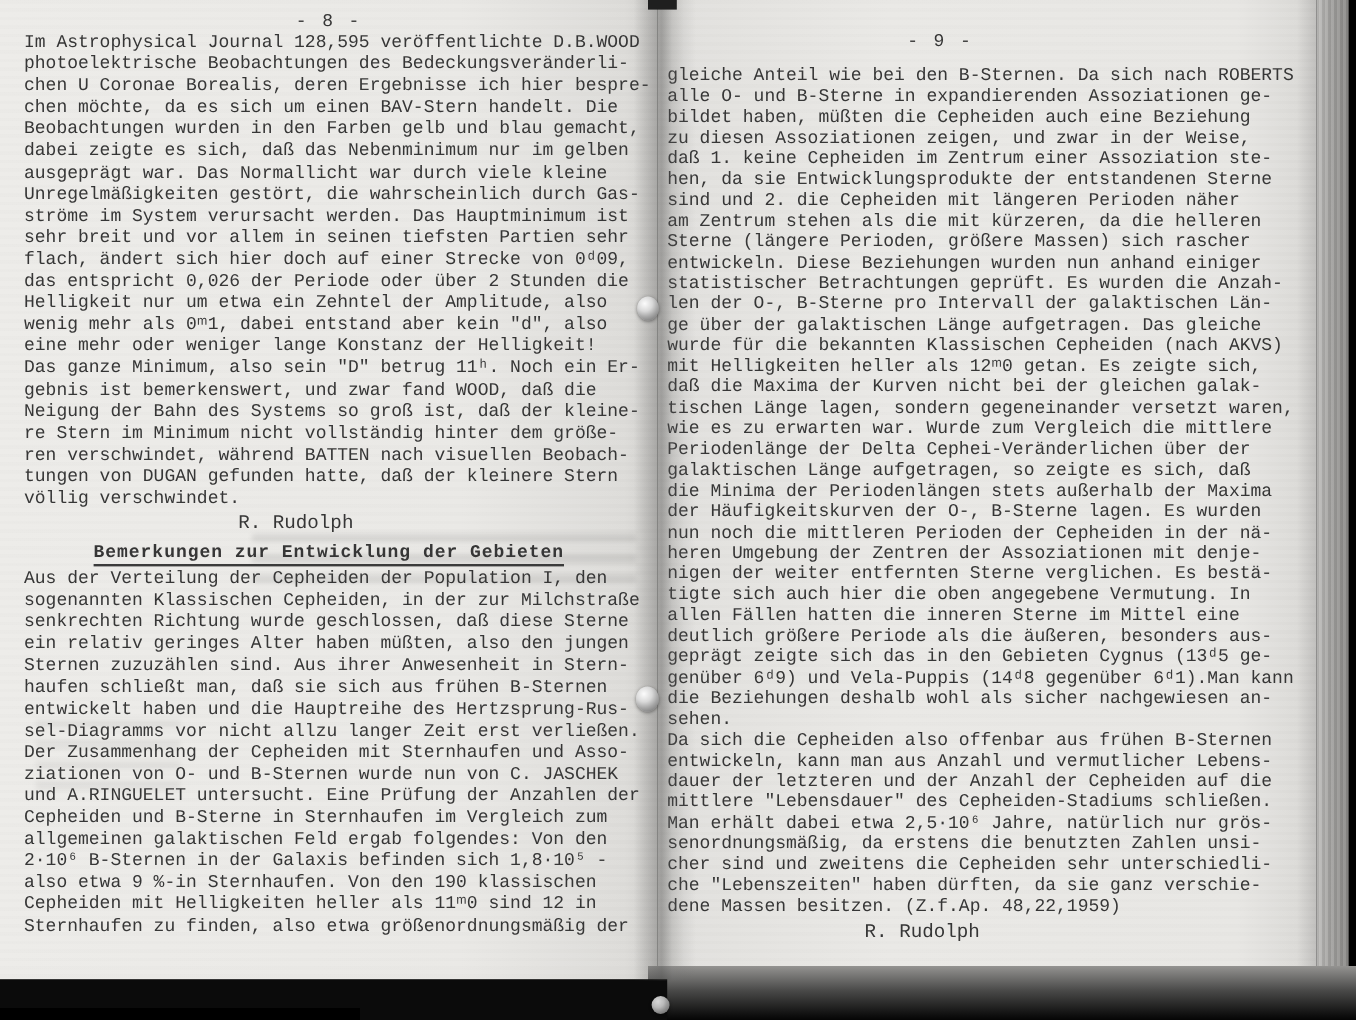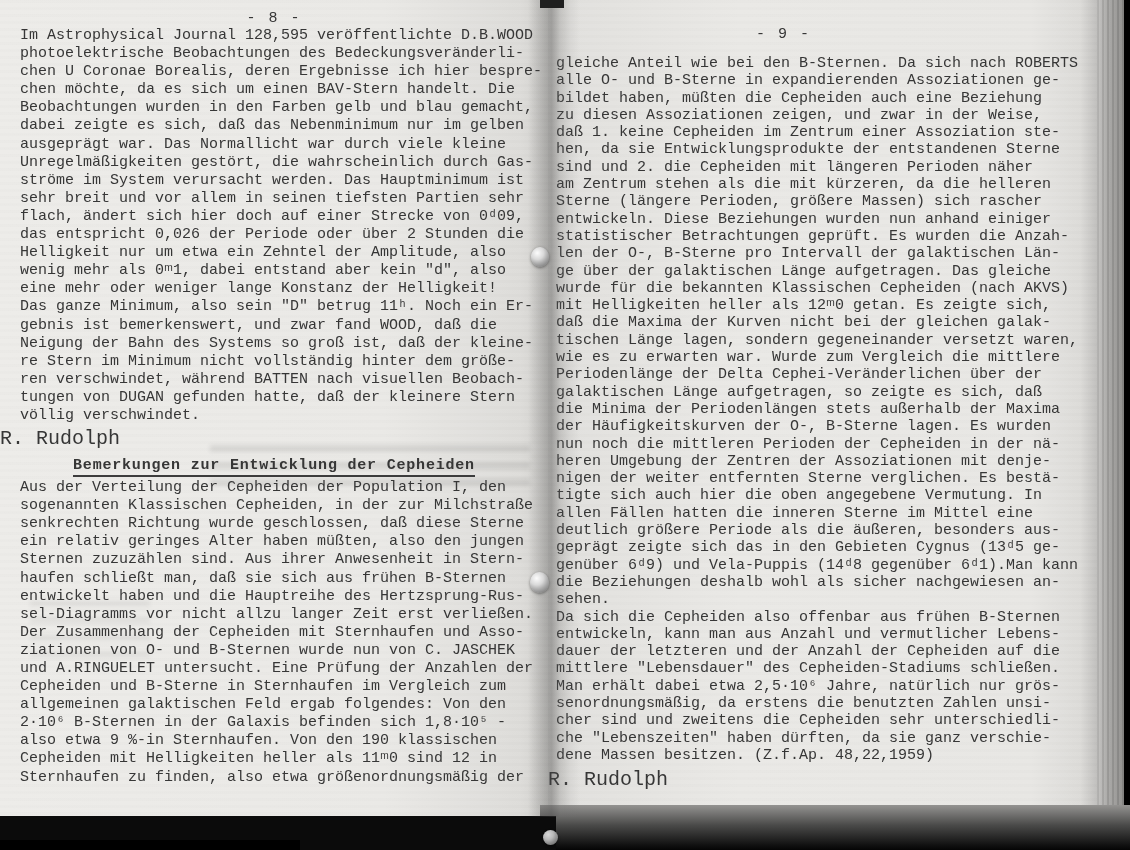--- a/index.html
+++ b/index.html
@@ -30,21 +30,21 @@
     display:inline-block;font-size:15px;font-weight:bold;
     border-bottom:2px solid #3a3a3a;padding-bottom:1px;letter-spacing:.8px;
     white-space:nowrap;
   }
   .body{font-size:15px;white-space:pre;}
   #left-page .body{line-height:18.1px;}
   #right-page .body{line-height:17.3px;}
   .lp-pad{padding-left:20px;padding-right:0;}
   #sec1-title-wrap{margin:14px 0 4px 20px;}
   #sec2-title-wrap{margin:6px 0 2px 0;text-align:center;}
-  .sig{font-size:20px;text-align:left;}
+  .sig{font-size:16px;text-align:center;}
   #left-sig{padding-right:55px;margin-top:2px;}
   #right-sig{padding-right:108px;margin-top:4px;}
   #right-body{margin-top:12px;padding-left:8px;}
   
   #gutter-shadow{
     position:absolute;left:528px;top:0;width:52px;height:817px;z-index:5;pointer-events:none;
     background:linear-gradient(90deg,rgba(0,0,0,0) 0%,rgba(70,70,70,.34) 45%,rgba(110,110,110,.18) 62%,rgba(0,0,0,0) 100%);
   }
   #stack-edge{
     position:absolute;left:1097px;top:0;width:27px;height:850px;z-index:2;
@@ -84,21 +84,21 @@
 <div id="scan">
 
   <div class="page" id="left-page">
     <div class="texture"></div>
     <div class="pnum">- 8 -</div>
 
     <div class="body lp-pad"><div>Im Astrophysical Journal 128,595 veröffentlichte D.B.WOOD</div><div>photoelektrische Beobachtungen des Bedeckungsveränderli-</div><div>chen U Coronae Borealis, deren Ergebnisse ich hier bespre-</div><div>chen möchte, da es sich um einen BAV-Stern handelt. Die</div><div>Beobachtungen wurden in den Farben gelb und blau gemacht,</div><div>dabei zeigte es sich, daß das Nebenminimum nur im gelben</div><div>ausgeprägt war. Das Normallicht war durch viele kleine</div><div>Unregelmäßigkeiten gestört, die wahrscheinlich durch Gas-</div><div>ströme im System verursacht werden. Das Hauptminimum ist</div><div>sehr breit und vor allem in seinen tiefsten Partien sehr</div><div>flach, ändert sich hier doch auf einer Strecke von 0ᵈ09,</div><div>das entspricht 0,026 der Periode oder über 2 Stunden die</div><div>Helligkeit nur um etwa ein Zehntel der Amplitude, also</div><div>wenig mehr als 0ᵐ1, dabei entstand aber kein "d", also</div><div>eine mehr oder weniger lange Konstanz der Helligkeit!</div><div>Das ganze Minimum, also sein "D" betrug 11ʰ. Noch ein Er-</div><div>gebnis ist bemerkenswert, und zwar fand WOOD, daß die</div><div>Neigung der Bahn des Systems so groß ist, daß der kleine-</div><div>re Stern im Minimum nicht vollständig hinter dem größe-</div><div>ren verschwindet, während BATTEN nach visuellen Beobach-</div><div>tungen von DUGAN gefunden hatte, daß der kleinere Stern</div><div>völlig verschwindet.</div></div>
     <div class="sig" id="left-sig">R. Rudolph</div>
 
     <div id="sec2-title-wrap">
-      <span class="h-title">Bemerkungen zur Entwicklung der Cepheiden</span>
+      <span class="h-title">Bemerkungen zur Entwicklung der Gebieten</span>
     </div>
     <div class="body lp-pad"><div>Aus der Verteilung der Cepheiden der Population I, den</div><div>sogenannten Klassischen Cepheiden, in der zur Milchstraße</div><div>senkrechten Richtung wurde geschlossen, daß diese Sterne</div><div>ein relativ geringes Alter haben müßten, also den jungen</div><div>Sternen zuzuzählen sind. Aus ihrer Anwesenheit in Stern-</div><div>haufen schließt man, daß sie sich aus frühen B-Sternen</div><div>entwickelt haben und die Hauptreihe des Hertzsprung-Rus-</div><div>sel-Diagramms vor nicht allzu langer Zeit erst verließen.</div><div>Der Zusammenhang der Cepheiden mit Sternhaufen und Asso-</div><div>ziationen von O- und B-Sternen wurde nun von C. JASCHEK</div><div>und A.RINGUELET untersucht. Eine Prüfung der Anzahlen der</div><div>Cepheiden und B-Sterne in Sternhaufen im Vergleich zum</div><div>allgemeinen galaktischen Feld ergab folgendes: Von den</div><div>2·10⁶ B-Sternen in der Galaxis befinden sich 1,8·10⁵ -</div><div>also etwa 9 %-in Sternhaufen. Von den 190 klassischen</div><div>Cepheiden mit Helligkeiten heller als 11ᵐ0 sind 12 in</div><div>Sternhaufen zu finden, also etwa größenordnungsmäßig der</div></div>
 
     <div class="smudge" id="smudge-left1"></div>
     <div class="smudge" id="smudge-left2"></div>
   </div>
 
   <div class="page" id="right-page">
     <div class="texture"></div>
     <div class="pnum">- 9 -</div>

